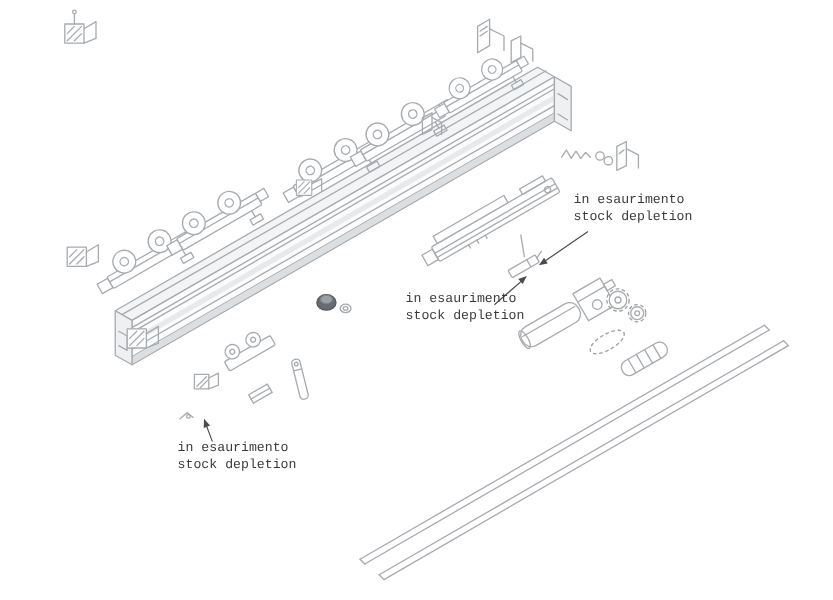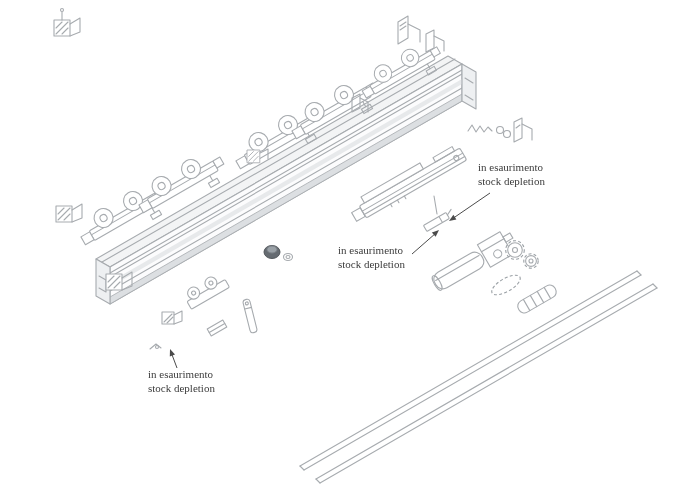--- a/index.html
+++ b/index.html
@@ -1,18 +1,18 @@
 <!DOCTYPE html>
 <html><head>
 <meta charset="utf-8">
 <style>
   html,body { margin:0; padding:0; background:#ffffff; }
   .stage {
     position:relative; width:694px; height:500px; background:#ffffff;
-    font-family:Liberation Serif, serif; overflow:hidden;
+    font-family:Liberation Mono, monospace; overflow:hidden;
   }
   .diagram-svg { position:absolute; left:0; top:0; }
   .s   { stroke:#a7abaf; stroke-width:1.1; fill:none; stroke-linecap:round; stroke-linejoin:round; }
   .sw  { stroke:#a7abaf; stroke-width:1.1; fill:#ffffff; stroke-linejoin:round; }
   .face    { stroke:#a7abaf; stroke-width:1.1; fill:#fcfcfd; stroke-linejoin:round; }
   .facetop { stroke:#a7abaf; stroke-width:1.1; fill:#f3f4f5; stroke-linejoin:round; }
   .cap     { stroke:#a7abaf; stroke-width:1.1; fill:#eef0f2; stroke-linejoin:round; }
   .band  { fill:#e7e9eb; stroke:none; }
   .band2 { fill:#dcdfe2; stroke:#a7abaf; stroke-width:0.8; }
   .dash { stroke:#9aa0a5; stroke-width:1.1; fill:none; stroke-dasharray:3 2.2; }

